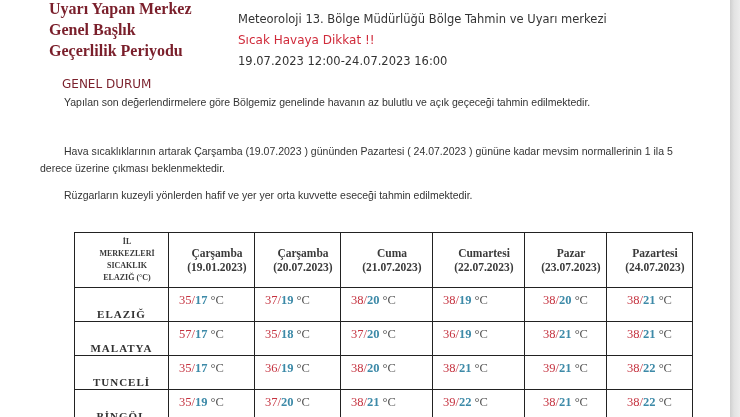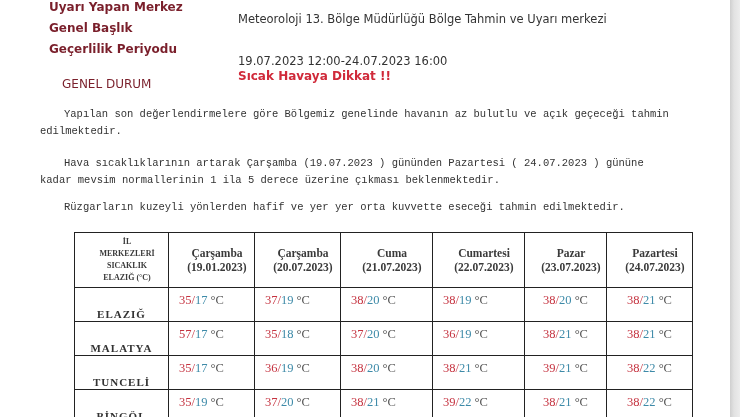--- a/index.html
+++ b/index.html
@@ -9,32 +9,32 @@
       font-family: "DejaVu Sans", sans-serif;
       color: #222;
     }
     .right-strip {
       position: absolute; left: 730px; top: 0; width: 10px; height: 417px;
       background: linear-gradient(to right, #cfcfcf, #e2e2e2 40%, #ececec);
     }
     .meta-row { position: absolute; left: 0; height: 18px; font-size: 12px; white-space: nowrap; }
     .meta-label {
       position: absolute; left: 49px; top: 0;
-      color: #7a1f2b; font-weight: bold; font-size: 12px;
+      color: #7a1f2b; font-weight: bold; font-size: 16px; font-family: Liberation Serif, serif;
     }
     .meta-value { position: absolute; left: 238px; top: 12px; color: #333; font-size: 11.5px; }
-    .meta-value.alert { color: #d02a3a; font-weight: bold; font-size: 12px; margin-top: 36px; }
+    .meta-value.alert { color: #d02a3a; font-weight: normal; font-size: 12px; }
     .section-title {
       position: absolute; left: 62px; top: 77px;
       color: #7a1f2b; font-weight: normal; font-size: 12px;
     }
     .para {
       position: absolute; left: 40px; width: 640px;
-      font-family: Liberation Mono, monospace;
-      font-size: 10.5px; color: #333; line-height: 17px; margin-top: 12px;
+      font-family: Liberation Sans, sans-serif;
+      font-size: 10.5px; color: #333; line-height: 17px;
     }
     .para .indent { display: inline-block; width: 24px; }
     table.forecast {
       position: absolute; left: 74px; top: 232px;
       border-collapse: collapse;
       font-family: "Liberation Serif", serif;
       table-layout: fixed;
     }
     table.forecast td, table.forecast th {
       border: 1.5px solid #222;
@@ -46,21 +46,21 @@
     }
     table.forecast th.city-head { font-size: 8px; line-height: 12px; }
     table.forecast td { height: 28px; vertical-align: top; }
     td.city {
       font-weight: bold; color: #333; font-size: 11px; letter-spacing: 1px;
       text-align: center; vertical-align: bottom !important; padding-bottom: 1px !important; margin-left: 38px;
     }
     td.temp { font-size: 12.5px; padding-top: 5px !important; padding-left: 10px !important; white-space: nowrap; }
     td.temp.center { text-align: center; padding-left: 0 !important; }
     .hi { color: #c53340; }
-    .lo { color: #3d8aa8; }
+    .lo { color: #3d8aa8; font-weight: bold; }
     .unit { color: #555; }
     .sep { color: #c53340; }
   </style>
 </head>
 <body>
 
 <div class="right-strip"></div>
 
 <div class="meta-row" style="top:0px;">
   <span class="meta-label">Uyarı Yapan Merkez</span>

